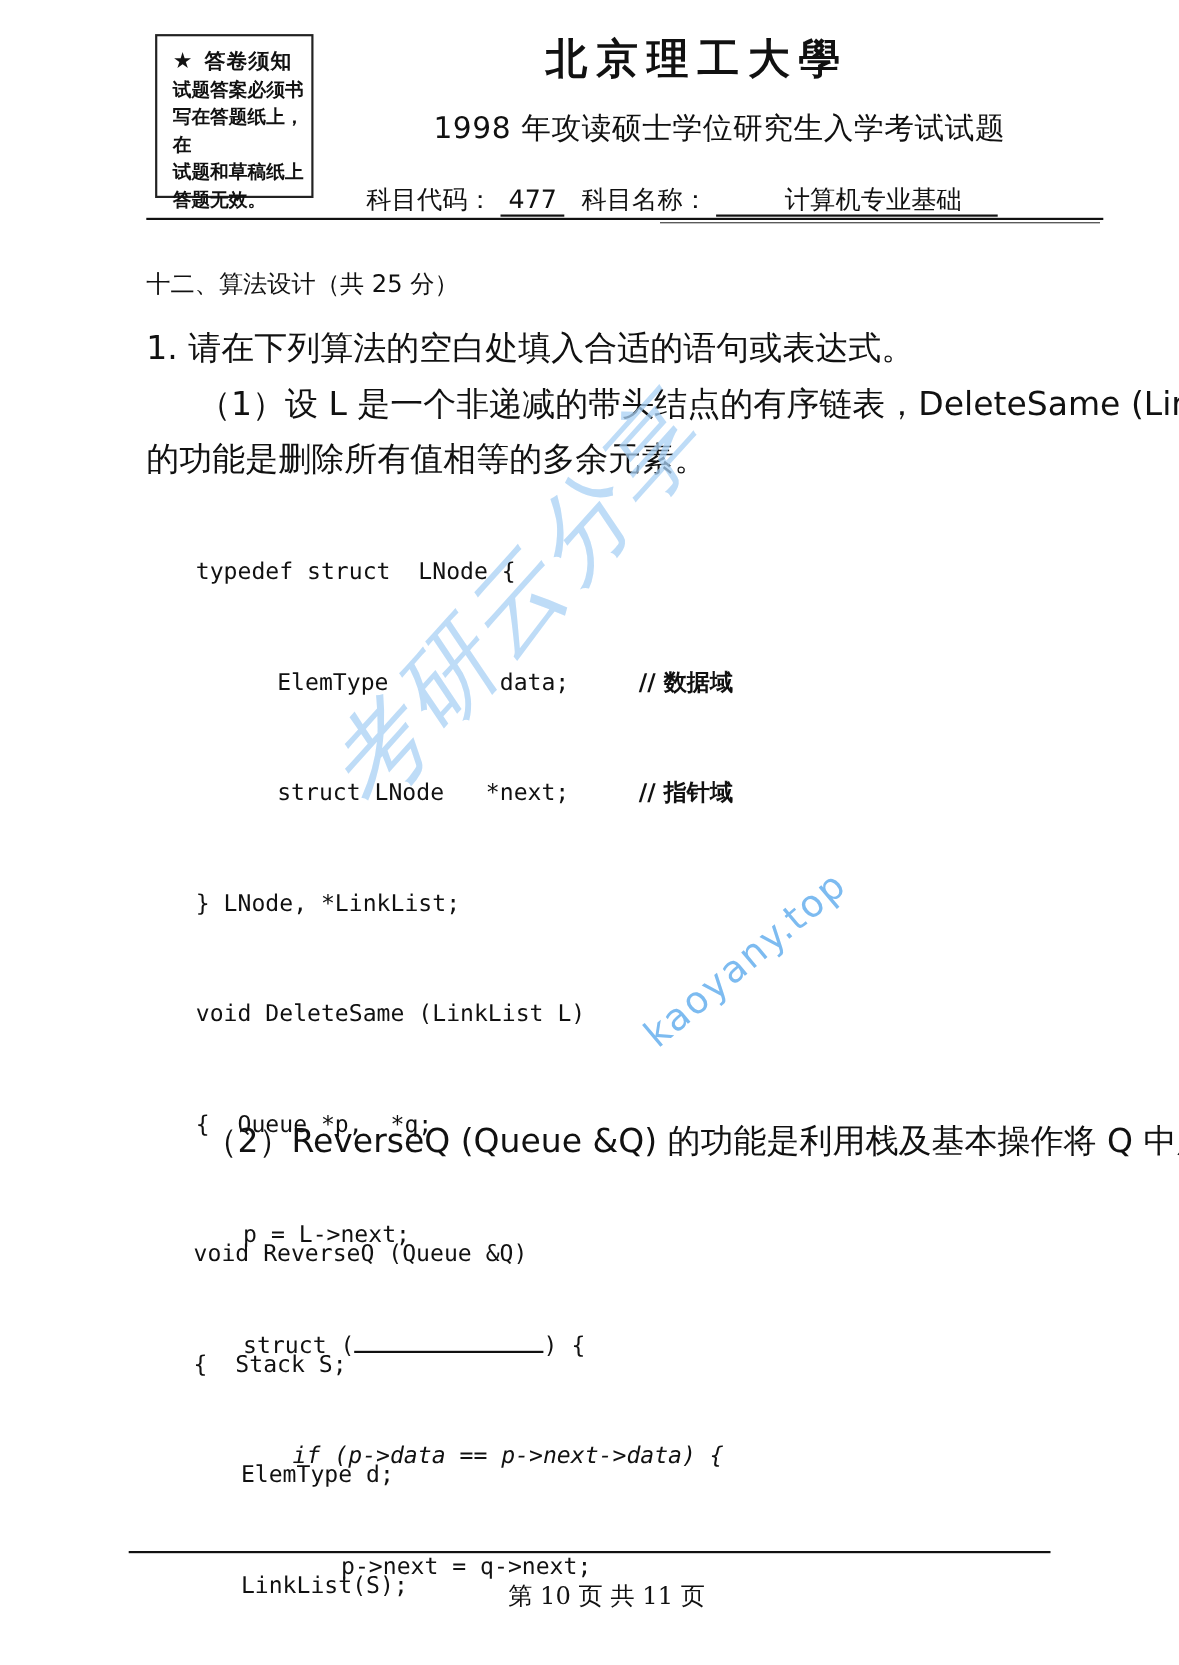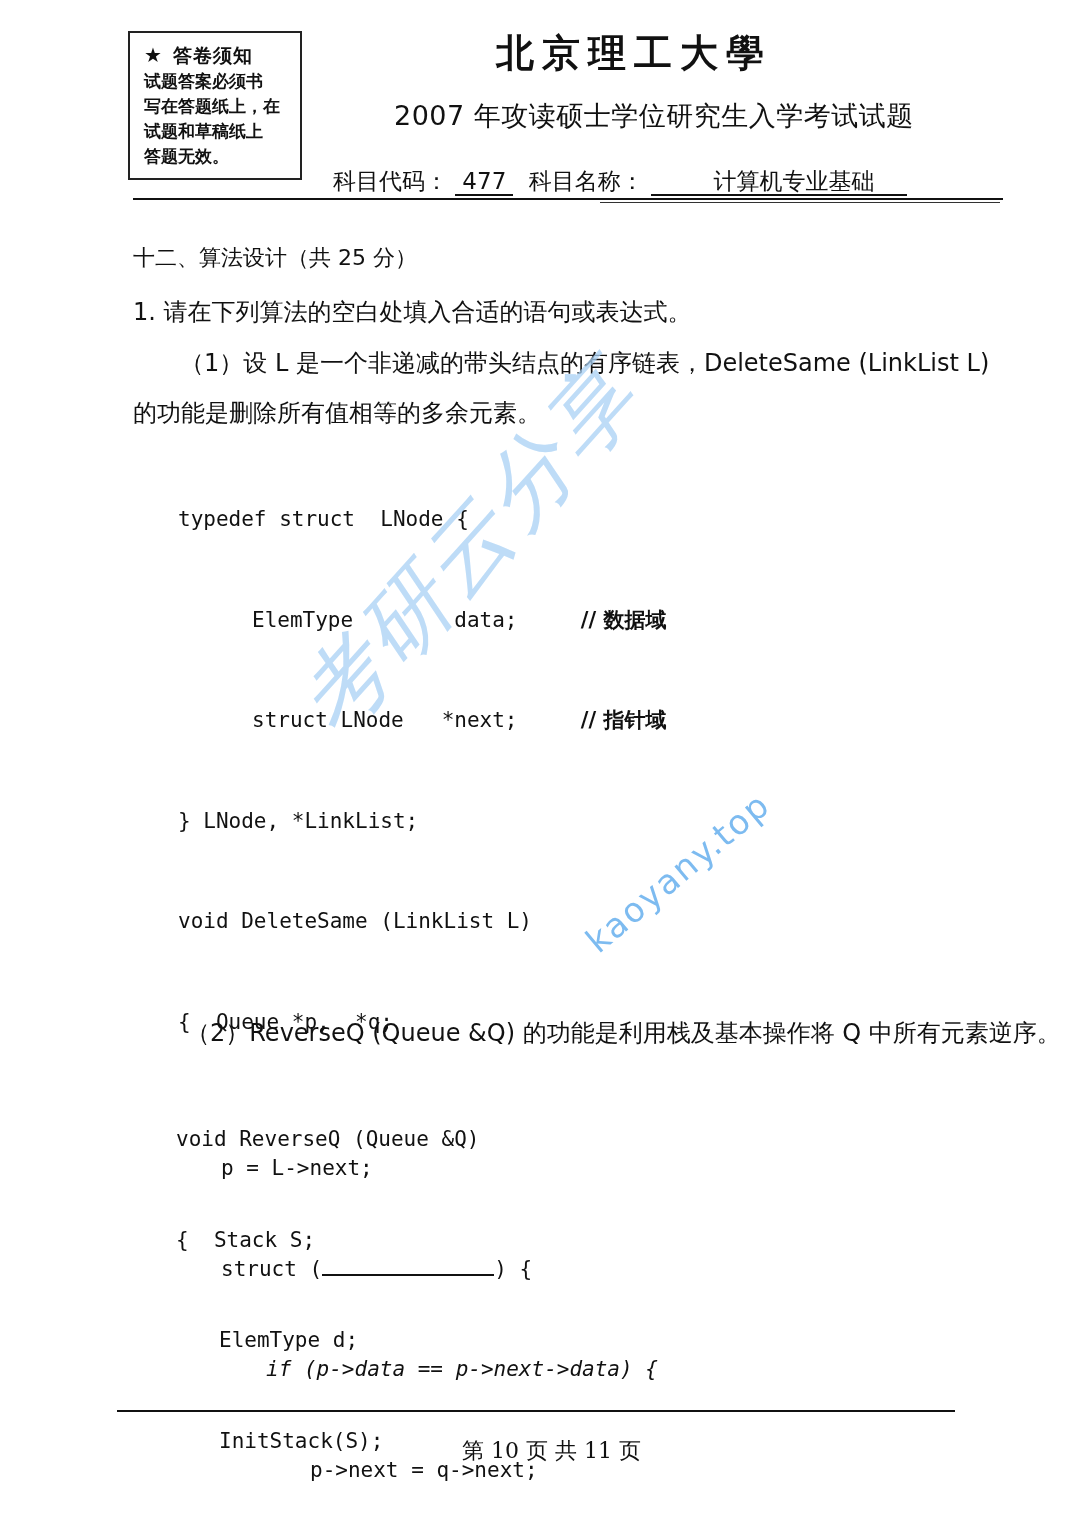--- a/index.html
+++ b/index.html
@@ -1,30 +1,30 @@
 <!DOCTYPE html>
 <html><head>
 <meta charset="utf-8">
 <style>
   html, body { margin: 0; padding: 0; background: #ffffff; }
   body { width: 1072px; height: 1514px; position: relative; overflow: hidden; color: #111; font-family: "DejaVu Serif", serif; }
   .abs { position: absolute; }
-  .notice-box { left: 128px; top: 31px; width: 174px; height: 149px; border: 2px solid #222; box-sizing: border-box; padding: 10px 0 0 14px; font-family: "DejaVu Sans", sans-serif; font-weight: bold; font-size: 17px; line-height: 25px; }
+  .notice-box { left: 141px; top: 31px; width: 144px; height: 149px; border: 2px solid #222; box-sizing: border-box; padding: 10px 0 0 14px; font-family: "DejaVu Sans", sans-serif; font-weight: bold; font-size: 17px; line-height: 25px; }
   .notice-box .star { font-size: 20px; margin-right: 10px; }
   .notice-title-line { font-size: 19px; margin-bottom: 1px; letter-spacing: 1px; }
   .uni-name { left: 496px; top: 28px; font-family: "DejaVu Serif", serif; font-weight: bold; font-size: 38px; letter-spacing: 8px; }
   .exam-title { left: 394px; top: 98px; font-family: "DejaVu Sans", sans-serif; font-size: 27px; letter-spacing: 0.5px; }
   .subject-line { left: 333px; top: 166px; font-family: "DejaVu Sans", sans-serif; font-size: 23px; white-space: nowrap; }
   .subject-line .ul { display: inline-block; border-bottom: 2px solid #111; text-align: center; line-height: 26px; }
   .code-val { width: 58px; }
   .name-val { width: 226px; padding-left: 30px; text-align: left; }
   .rule-top { left: 133px; top: 198px; width: 870px; height: 2px; background: #111; }
   .rule-top2 { left: 600px; top: 202px; width: 400px; height: 1px; background: #333; }
   .section-title { left: 133px; top: 243px; font-family: "DejaVu Sans", sans-serif; font-size: 22px; }
-  .para { font-family: "DejaVu Sans", sans-serif; font-size: 24px; white-space: nowrap; text-align: right; }
+  .para { font-family: "DejaVu Sans", sans-serif; font-size: 30px; white-space: nowrap; text-align: right; }
   .code { font-family: "DejaVu Sans Mono", monospace; font-size: 21px; white-space: pre; line-height: 33.5px; }
   .code .cm { font-family: "DejaVu Sans", sans-serif; font-weight: bold; }
   .blank { display: inline-block; border-bottom: 2px solid #111; vertical-align: baseline; height: 18px; }
   .rule-bottom { left: 117px; top: 1410px; width: 838px; height: 2px; background: #111; }
   .footer { left: 462px; top: 1436px; font-family: "DejaVu Serif", serif; font-size: 22px; white-space: nowrap; }
   .wm { color: #a9d1f5; opacity: 0.75; pointer-events: none; }
   .wm-cn { left: 270px; top: 680px; font-family: "DejaVu Serif", serif; font-size: 88px; transform: rotate(-48deg); transform-origin: left top; letter-spacing: 4px; font-style: italic; }
   .wm-en { left: 578px; top: 930px; font-family: "DejaVu Sans", sans-serif; font-size: 34px; transform: rotate(-40deg); transform-origin: left top; letter-spacing: 2px; color: #6fb4ef; opacity: 0.9; }
 </style>
 </head>
@@ -35,21 +35,21 @@
     <span class="star">★</span><span>答卷须知</span>
   </div>
   <div>试题答案必须书</div>
   <div>写在答题纸上，在</div>
   <div>试题和草稿纸上</div>
   <div>答题无效。</div>
 </div>
 
 <div class="abs uni-name">北京理工大學</div>
 
-<div class="abs exam-title">2007 年攻读硕士学位研究生入学考试试题</div>
+<div class="abs exam-title">1998 年攻读硕士学位研究生入学考试试题</div>
 
 <div class="abs subject-line">
   <span>科目代码：</span>
   <span class="ul code-val">477</span>
   <span style="margin-left:8px;">科目名称：</span>
   <span class="ul name-val">计算机专业基础</span>
 </div>
 
 <div class="abs rule-top"></div>
 <div class="abs rule-top2"></div>
@@ -61,39 +61,39 @@
 <div class="abs para" style="left:180px; top:347px;">（1）设 L 是一个非递减的带头结点的有序链表，DeleteSame (LinkList L)</div>
 <div class="abs para" style="left:133px; top:397px;">的功能是删除所有值相等的多余元素。</div>
 
 <div class="abs code" style="left:178px; top:436px;">
   <div><span>typedef struct  LNode {</span></div>
   <div style="padding-left:74px;"><span>ElemType        data;     </span><span class="cm">// 数据域</span></div>
   <div style="padding-left:74px;text-align:right;"><span>struct LNode   *next;     </span><span class="cm">// 指针域</span></div>
   <div><span>} LNode, *LinkList;</span></div>
   <div><span>void DeleteSame (LinkList L)</span></div>
   <div><span>{  Queue *p,  *q;</span></div>
-  <div style="padding-left:43px;margin-top:46px;"><span>p = L-&gt;next;</span></div>
+  <div style="padding-left:43px;"><span>p = L-&gt;next;</span></div>
   <div style="padding-left:43px;"><span>struct (</span><span class="blank" style="width:172px;"></span><span>) {</span></div>
   <div style="padding-left:88px;font-style:italic;"><span>if (p-&gt;data == p-&gt;next-&gt;data) {</span></div>
   <div style="padding-left:132px;"><span>p-&gt;next = q-&gt;next;</span></div>
   
   
   
   
   
   
 </div>
 
 <div class="abs para" style="left:186px; top:1017px;">（2）ReverseQ (Queue &amp;Q) 的功能是利用栈及基本操作将 Q 中所有元素逆序。</div>
 
 <div class="abs code" style="left:176px; top:1056px;">
   <div><span>void ReverseQ (Queue &amp;Q)</span></div>
   <div><span>{  Stack S;</span></div>
   <div style="padding-left:43px;"><span>ElemType d;</span></div>
-  <div style="padding-left:43px;"><span>InitStack(S);</span></div>
+  <div style="padding-left:43px;"><span>LinkList(S);</span></div>
   
   
   
   
   
 </div>
 
 <div class="abs rule-bottom"></div>
 <div class="abs footer">第 10 页 共 11 页</div>
 

